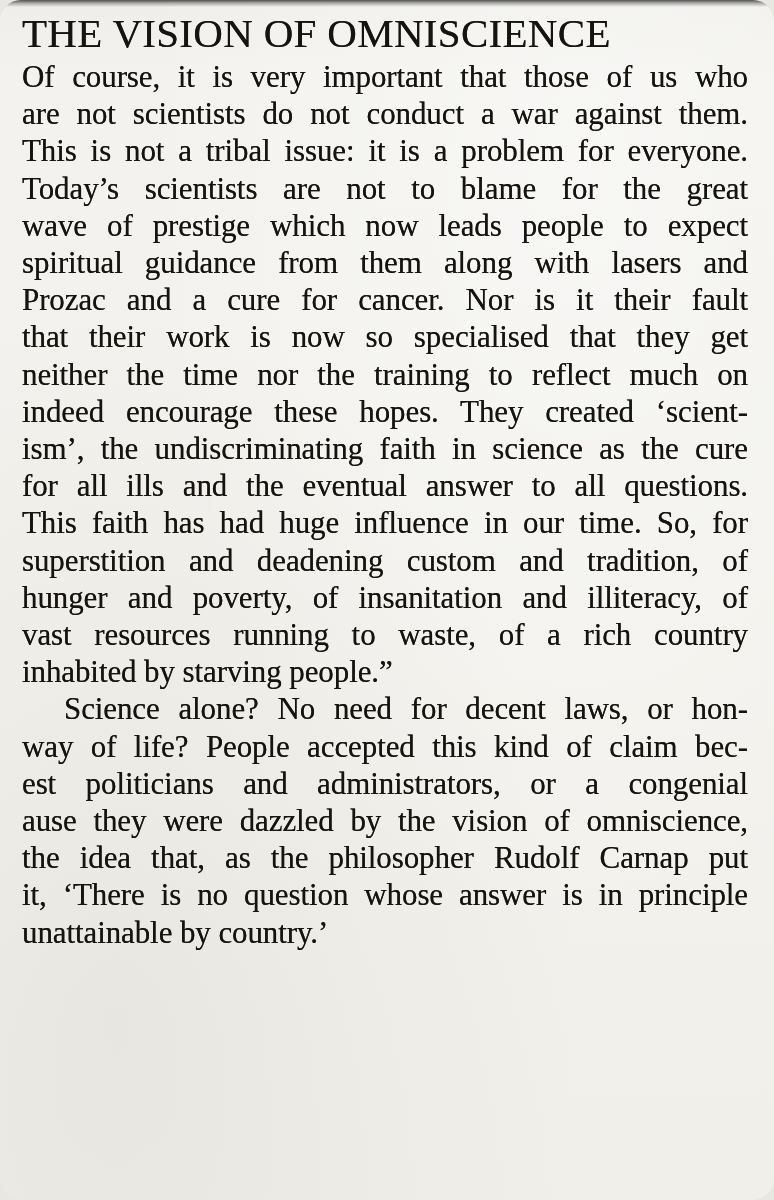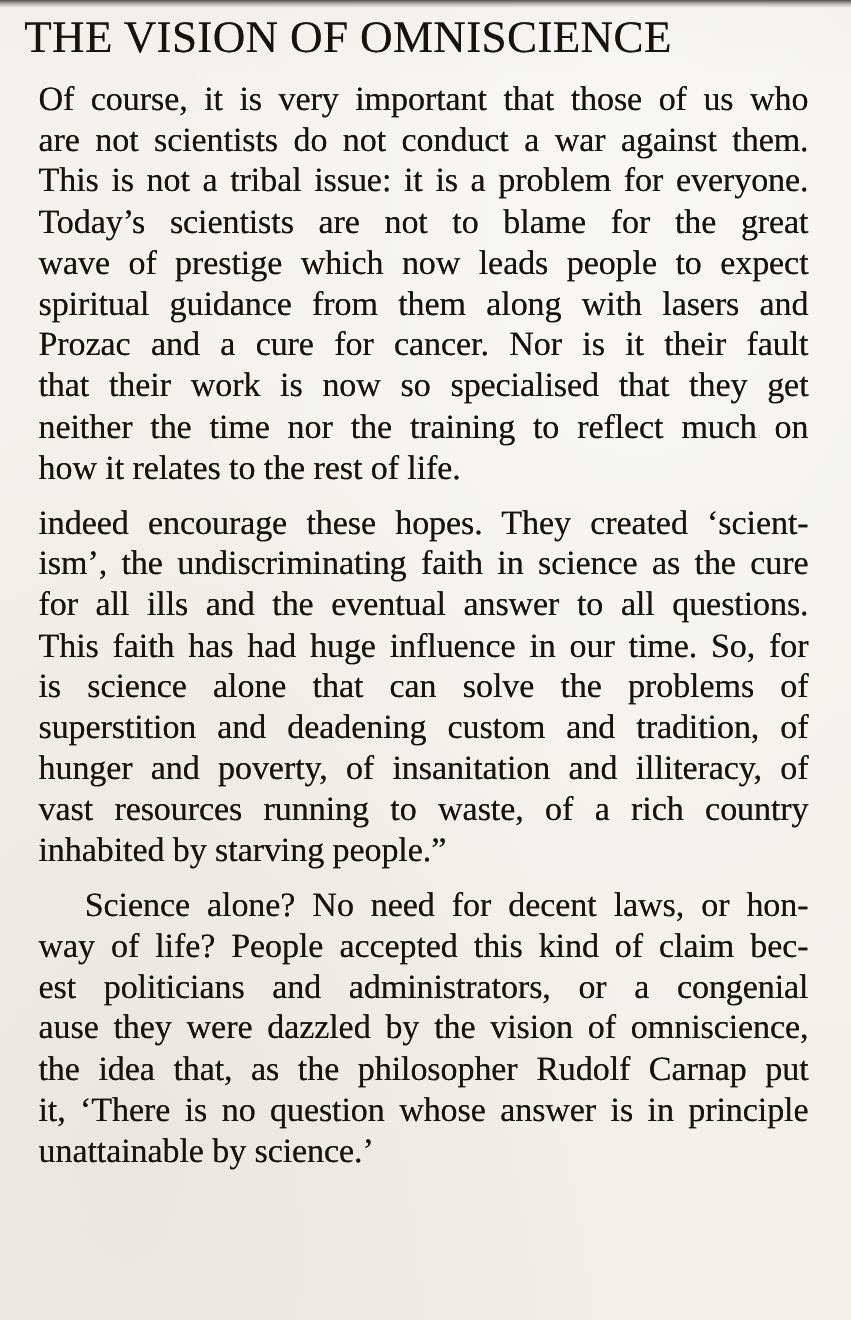--- a/index.html
+++ b/index.html
@@ -14,20 +14,21 @@
   }
   .page {
     position: relative;
     width: 774px;
     height: 1200px;
     background:
       radial-gradient(ellipse at 75% 15%, rgba(255,255,255,0.40), rgba(255,255,255,0) 55%),
       radial-gradient(ellipse at 15% 85%, rgba(110,106,96,0.07), rgba(110,106,96,0) 50%),
       linear-gradient(180deg, #efeeea 0%, #f3f2ee 6%, #f2f1ec 70%, #f0efea 100%);
     overflow: hidden;
+    border-radius: 21px;
   }
   .scan-top-edge {
     position: absolute;
     top: 0; left: 0; right: 0;
     height: 7px;
     background: linear-gradient(180deg, rgba(43,42,40,0.80) 0%, rgba(43,42,40,0.35) 45%, rgba(43,42,40,0) 100%);
     pointer-events: none;
     z-index: 2;
   }
   .content {
@@ -42,21 +43,21 @@
   }
   .title {
     margin: 0;
     font-size: 41px;
     font-weight: normal;
     line-height: 49px;
     letter-spacing: 0.3px;
     white-space: nowrap;
   }
   .para {
-    margin: 13px;
+    margin: 0;
     padding: 0;
   }
   .line {
     font-size: 31px;
     line-height: 37.2px;
     text-align: justify;
     text-align-last: justify;
     letter-spacing: -0.1px;
   }
   .line.last {
@@ -76,40 +77,38 @@
     <div class="para">
       <div class="line">Of course, it is very important that those of us who</div>
       <div class="line">are not scientists do not conduct a war against them.</div>
       <div class="line">This is not a tribal issue: it is a problem for everyone.</div>
       <div class="line">Today’s scientists are not to blame for the great</div>
       <div class="line">wave of prestige which now leads people to expect</div>
       <div class="line">spiritual guidance from them along with lasers and</div>
       <div class="line">Prozac and a cure for cancer. Nor is it their fault</div>
       <div class="line">that their work is now so specialised that they get</div>
       <div class="line">neither the time nor the training to reflect much on</div>
-      <div class="line last">how it relates to the rest of life.</div>
     </div>
 
     <div class="para">
       <div class="line">indeed encourage these hopes. They created ‘scient-</div>
       <div class="line">ism’, the undiscriminating faith in science as the cure</div>
       <div class="line">for all ills and the eventual answer to all questions.</div>
       <div class="line">This faith has had huge influence in our time. So, for</div>
-      <div class="line">is science alone that can solve the problems of</div>
       <div class="line">superstition and deadening custom and tradition, of</div>
       <div class="line">hunger and poverty, of insanitation and illiteracy, of</div>
       <div class="line">vast resources running to waste, of a rich country</div>
       <div class="line last">inhabited by starving people.”</div>
     </div>
 
     <div class="para">
       <div class="line indent">Science alone? No need for decent laws, or hon-</div>
       <div class="line">way of life? People accepted this kind of claim bec-</div>
       <div class="line">est politicians and administrators, or a congenial</div>
       <div class="line">ause they were dazzled by the vision of omniscience,</div>
       <div class="line">the idea that, as the philosopher Rudolf Carnap put</div>
       <div class="line">it, ‘There is no question whose answer is in principle</div>
-      <div class="line last">unattainable by science.’</div>
+      <div class="line last">unattainable by country.’</div>
     </div>
   </div>
 
   <div class="scan-top-edge"></div>
 </div>
 
 </body></html>

